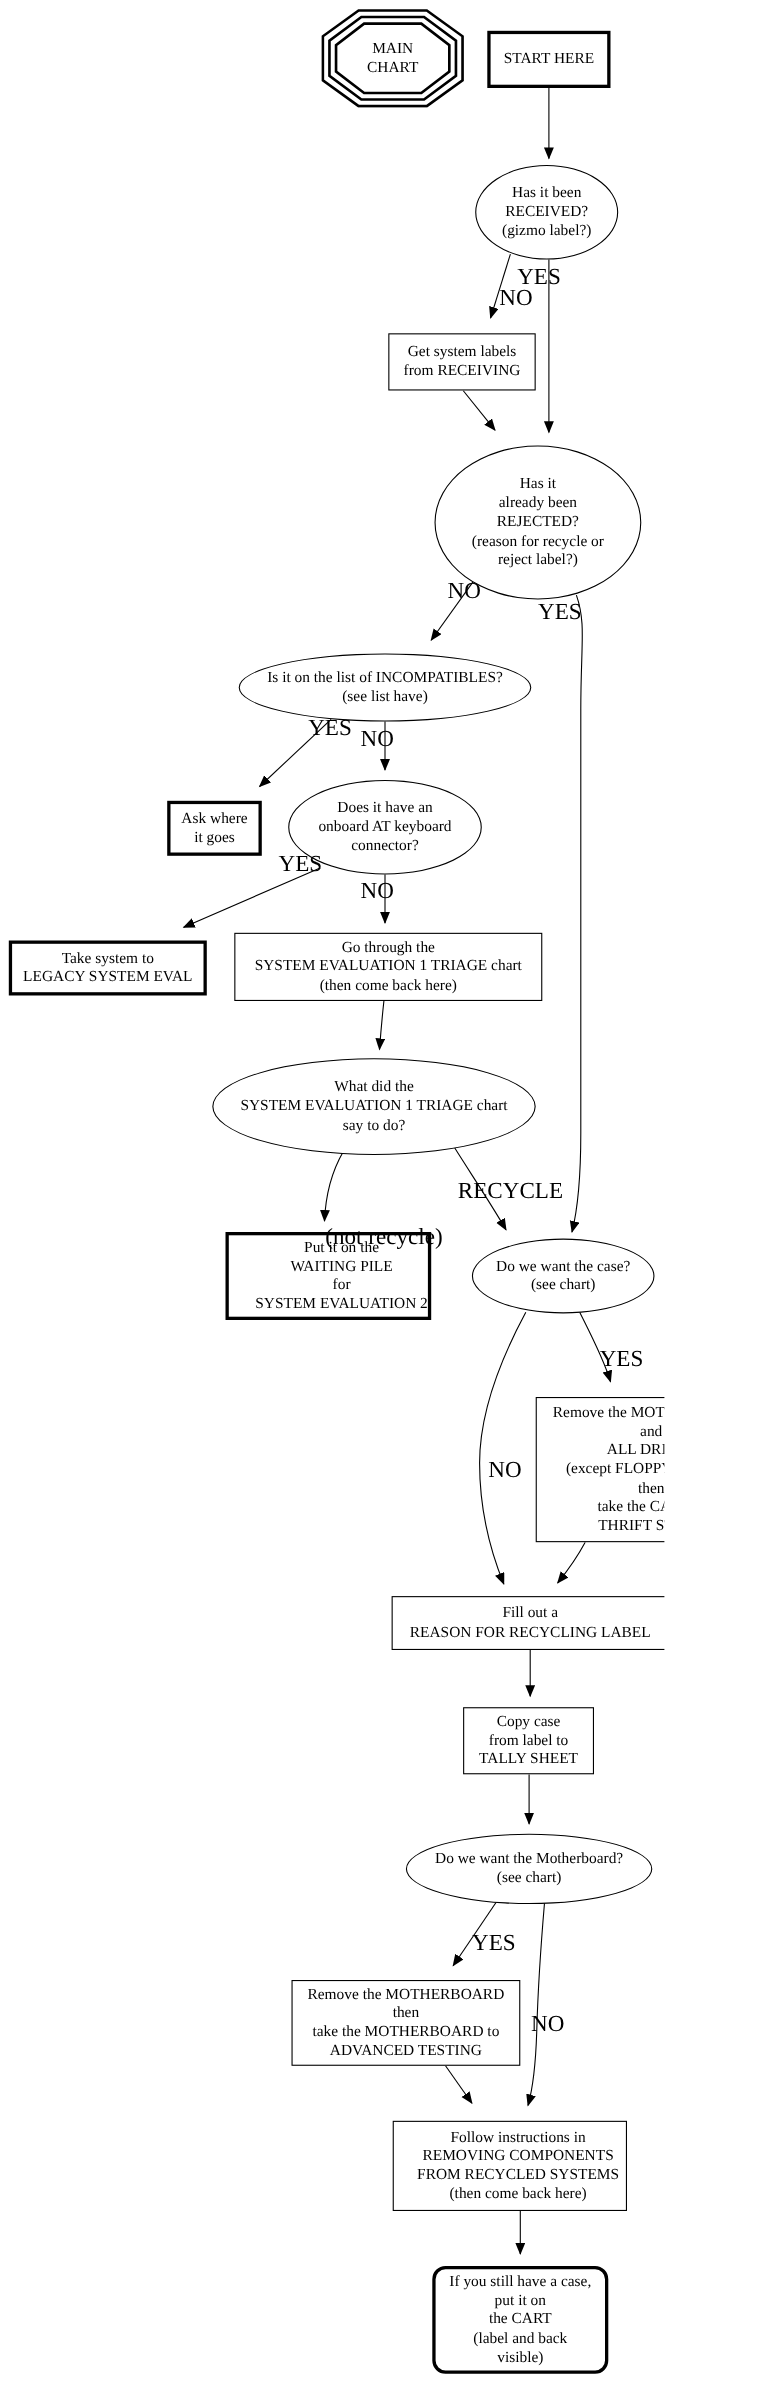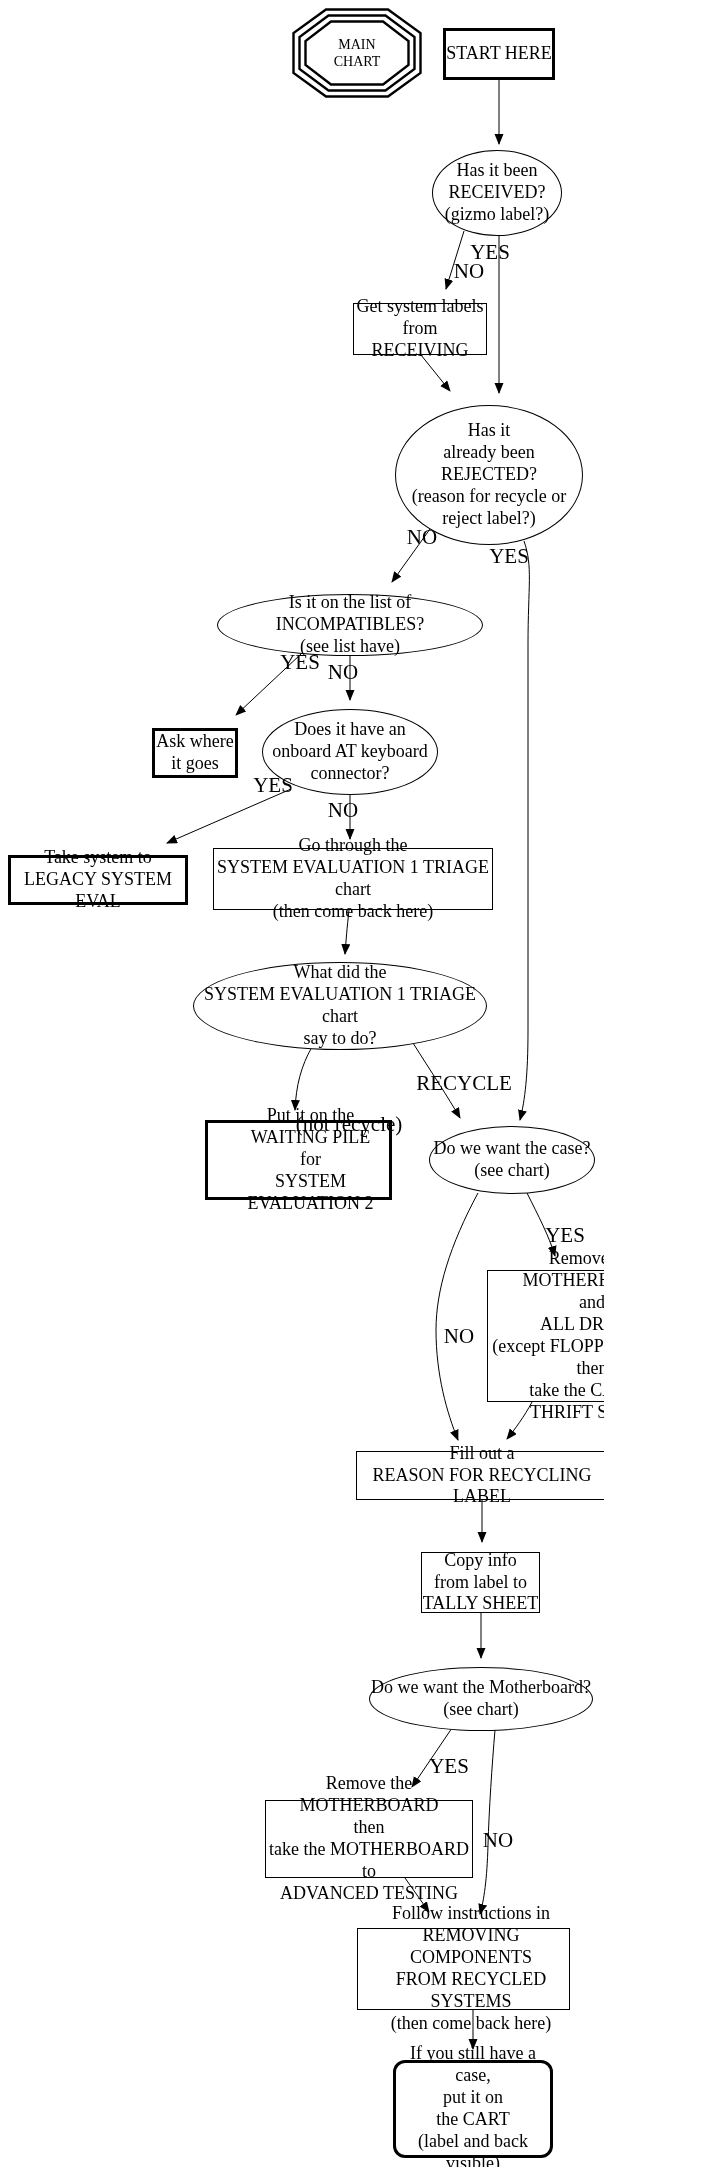--- a/index.html
+++ b/index.html
@@ -13,21 +13,21 @@
   }
   #edges{position:absolute;left:0;top:0;width:703px;height:2167px;}
   .node{
     position:absolute;
     box-sizing:border-box;
     background:#fff;
     border:1px solid #000;
     display:flex;align-items:center;justify-content:center;
     text-align:center;
     white-space:pre-line;
-    font-size:18px;line-height:1.22;
+    font-size:14px;line-height:1.22;
   }
   .bold{border-width:3px;}
   .ellipse{border-radius:50%;}
   .edge-label{
     position:absolute;
     transform:translate(-50%,-50%);
     font-size:21px;line-height:1;
     white-space:nowrap;
   }
   #octagon-wrap{position:absolute;left:292px;top:8px;width:130px;height:90px;}
@@ -135,21 +135,21 @@
 and
 ALL DRIVES
 (except FLOPPY DRIVES)
 then
 take the CASE to
 THRIFT STORE</div>
 
   <div class="node" style="left:356px;top:1451px;width:252px;height:49px;">Fill out a
 REASON FOR RECYCLING LABEL</div>
 
-  <div class="node" style="left:421px;top:1552px;width:119px;height:61px;">Copy info
+  <div class="node" style="left:421px;top:1552px;width:119px;height:61px;">Copy case
 from label to
 TALLY SHEET</div>
 
   <div class="node ellipse" style="left:369px;top:1667px;width:224px;height:64px;">Do we want the Motherboard?
 (see chart)</div>
 
   <div class="node" style="left:265px;top:1800px;width:208px;height:78px;">Remove the MOTHERBOARD
 then
 take the MOTHERBOARD to
 ADVANCED TESTING</div>

